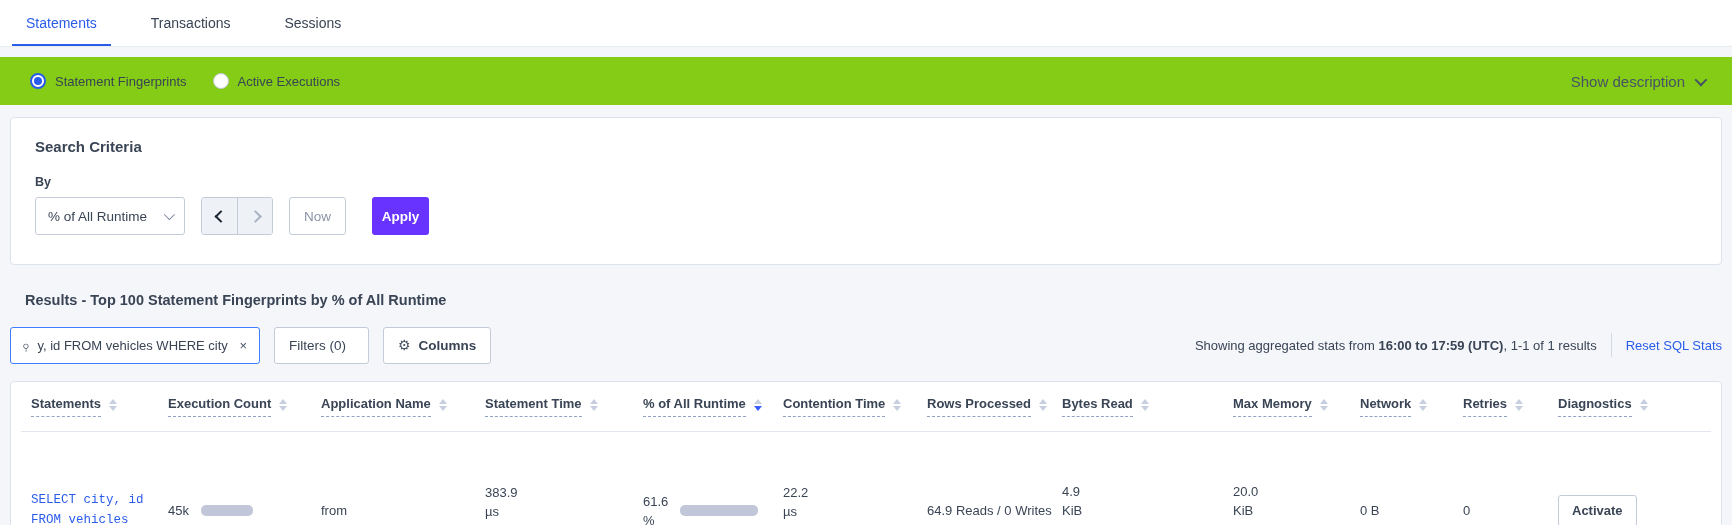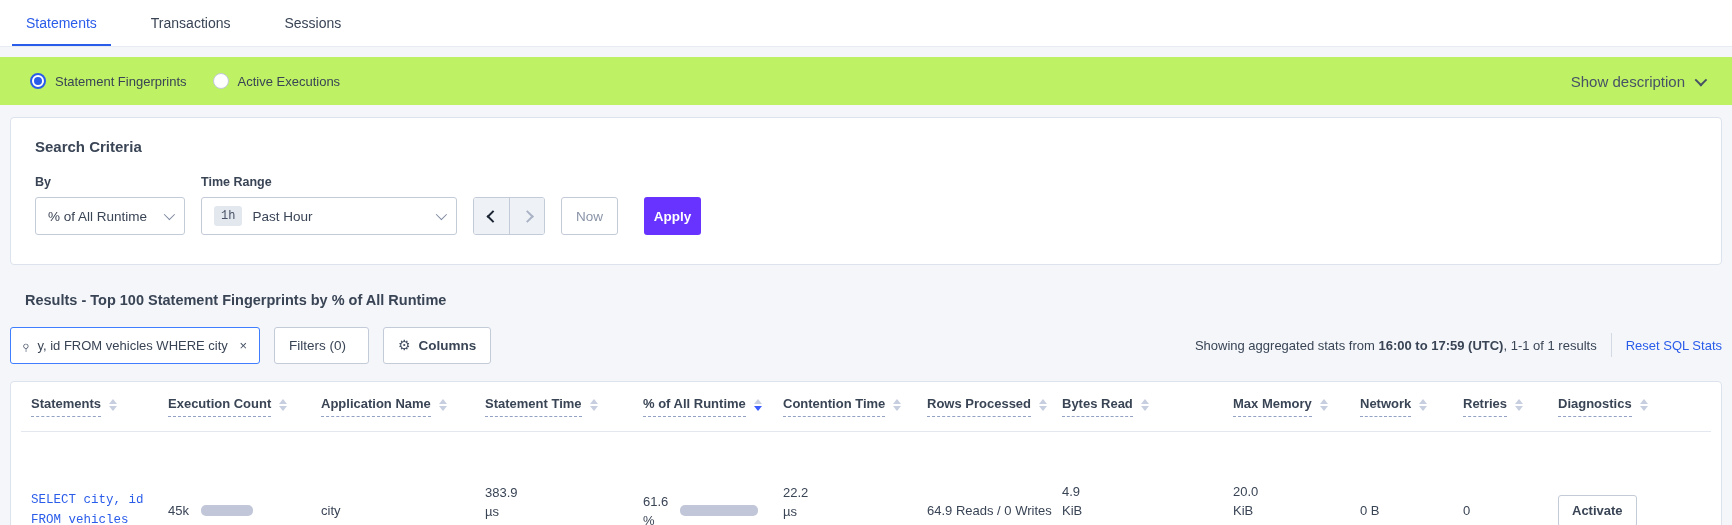--- a/index.html
+++ b/index.html
@@ -9,21 +9,21 @@
   *{box-sizing:border-box; margin:0; padding:0;}
   html,body{width:1732px; height:525px; overflow:hidden;}
   body{font-family:"Liberation Sans","DejaVu Sans",sans-serif; background:var(--bg); color:var(--text); font-size:13px;}
 
   
   .tabbar{background:#fff; border-bottom:1px solid #e7ecf3; display:flex; padding:0 12px; height:47px;}
   .tab{padding:15px 14px 12px; margin:0 26px 0 0; font-size:14px; color:var(--text); cursor:pointer; border-bottom:2px solid transparent;}
   .tab.active{color:var(--accent); border-bottom-color:var(--accent);}
 
   
-  .subbar{background:#bef264; margin-top:10px; height:48px; display:flex; align-items:center; justify-content:space-between; padding:0 28px 0 30px;gap:16px;}
+  .subbar{background:#84cc16; margin-top:10px; height:48px; display:flex; align-items:center; justify-content:space-between; padding:0 28px 0 30px;gap:16px;}
   .radios{display:flex; align-items:center; gap:26px;}
   .radio-opt{display:flex; align-items:center; gap:9px; font-size:13px; cursor:pointer;}
   .radio-dot{width:16px; height:16px; border-radius:50%; border:1px solid #c2c9d6; background:#fff; position:relative;}
   .radio-dot.on{border:2px solid var(--accent);}
   .radio-dot.on::after{content:""; position:absolute; inset:2px; background:var(--accent); border-radius:50%;}
   .show-desc{display:flex; align-items:center; gap:10px; font-size:15px; color:#475266; cursor:pointer;}
   .chev{width:9px; height:9px; border-right:2px solid #475266; border-bottom:2px solid #475266; transform:rotate(45deg) translateY(-2px);}
 
   
   .card{background:#fff; border:1px solid var(--border); border-radius:4px; margin:12px 10px 0;}
@@ -113,28 +113,20 @@
 <div class="card criteria">
   <div class="criteria-title">Search Criteria</div>
   <div class="fields">
     <div class="field">
       <span class="field-label">By</span>
       <div class="select sel-by">
         <span>% of All Runtime</span>
         <span class="sel-chev"></span>
       </div>
     </div>
-    <div class="field">
-      <span class="field-label">Time Range</span>
-      <div class="select sel-range">
-        <span class="range-badge">1h</span>
-        <span>Past Hour</span>
-        <span class="sel-chev"></span>
-      </div>
-    </div>
     <div class="arrow-group">
       <div class="arrow-btn">
           <span class="arr left"></span>
         </div>
       <div class="arrow-btn">
           <span class="arr right"></span>
         </div>
     </div>
     <div class="btn btn-now">Now</div>
     <div class="btn btn-apply">Apply</div>
@@ -254,21 +246,21 @@
 
   <div class="grid trow">
     <div class="td">
       <div class="sql-link"><span>SELECT city, id</span><br><span>FROM vehicles</span></div>
     </div>
     <div class="td">
       <span>45k</span>
       <span class="hbar" style="width:52px; margin-left:12px;"></span>
     </div>
     <div class="td">
-        <span>city</span>
+        <span>from</span>
       </div>
     <div class="td">
       <div class="metric">
         <span>383.9</span>
         <span class="unit">µs</span>
         <span class="whisker">
             <span class="tick"></span>
             <span class="line" style="width:6px;"></span>
           </span>
       </div>

